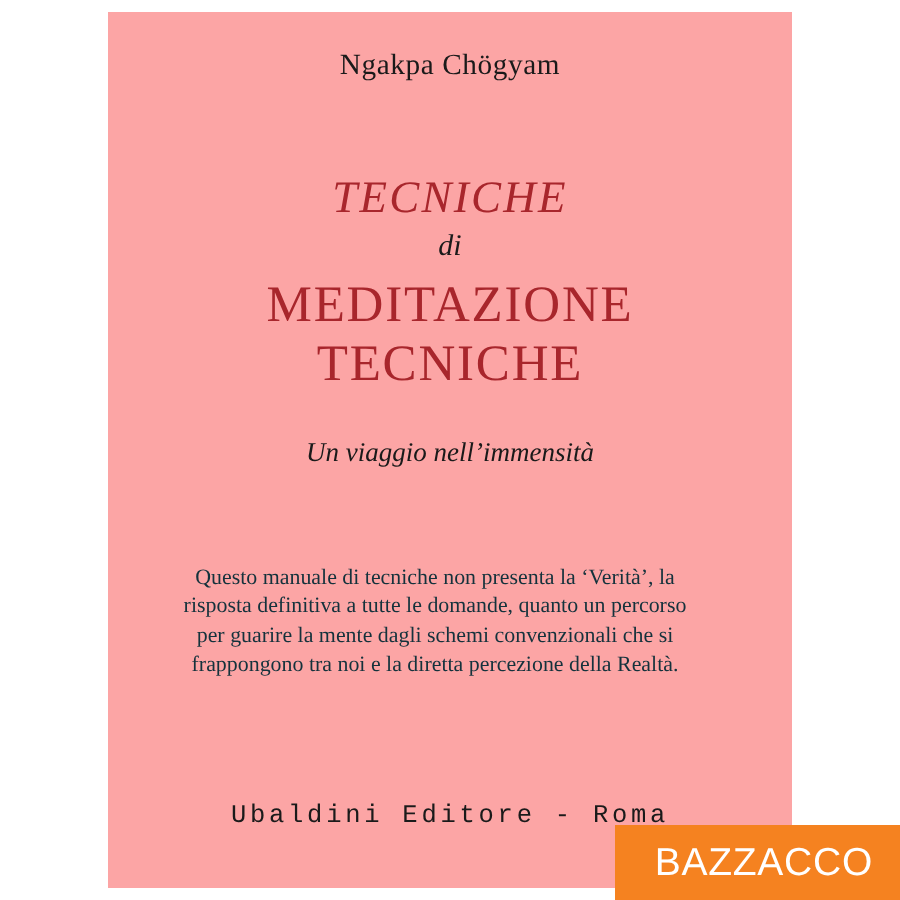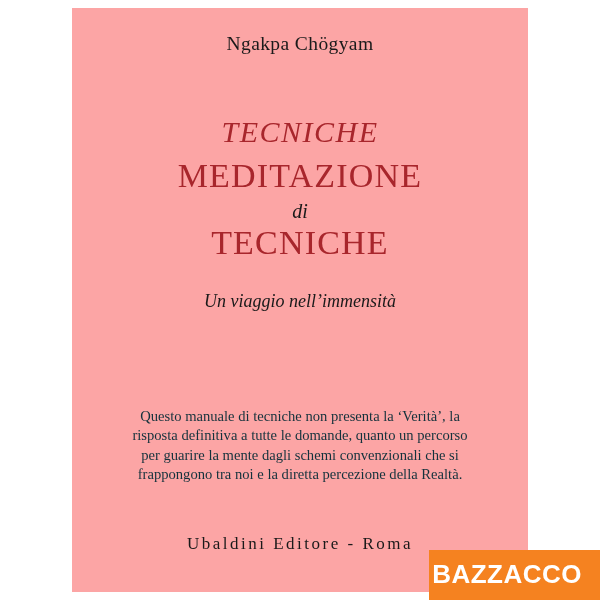--- a/index.html
+++ b/index.html
@@ -72,62 +72,62 @@
     left: 0;
     width: 100%;
     text-align: center;
     font-style: italic;
     font-size: 18px;
     color: #1a1a1a;
   }
   #blurb {
     position: absolute;
     top: 368px;
-    left: 58px;
+    left: 48px;
     width: 340px;
     text-align: center;
     font-size: 14.6px;
     line-height: 1.33;
     color: #14323c;
-    margin-top: 31px;
   }
   #publisher {
     position: absolute;
     bottom: 38px;
     left: 0;
     width: 100%;
     text-align: center;
     font-size: 17px;
     letter-spacing: 2.5px;
     color: #1a1a1a;
+    font-family: Liberation Mono, monospace;
   }
   #retailer-badge {
     position: absolute;
     right: 0;
     bottom: 0;
     background: #f58220;
     color: #ffffff;
     font-family: "Liberation Sans", sans-serif;
-    font-weight: bold;
+    font-weight: normal;
     font-size: 26px;
     letter-spacing: 0.5px;
-    padding: 9px 18px 10px 3px;
+    padding: 9px 18px 10px 26px;
   }
 </style>
 </head>
 <body>
 
 <div id="book-cover">
 
   <div id="author">Ngakpa Chögyam</div>
 
   <div id="title-block">
     <div id="title-line1">TECNICHE</div>
+    <div id="title-di">di</div>
     <div id="title-line2">MEDITAZIONE</div>
-    <div id="title-di">di</div>
     <div id="title-line3">TECNICHE</div>
   </div>
 
   <div id="subtitle">Un viaggio nell’immensità</div>
 
   <div id="blurb">Questo manuale di tecniche non presenta la ‘Verità’, la risposta definitiva a tutte le domande, quanto un percorso per guarire la mente dagli schemi convenzionali che si frappongono tra noi e la diretta percezione della Realtà.</div>
 
   <div id="publisher">Ubaldini Editore - Roma</div>
 
 </div>

